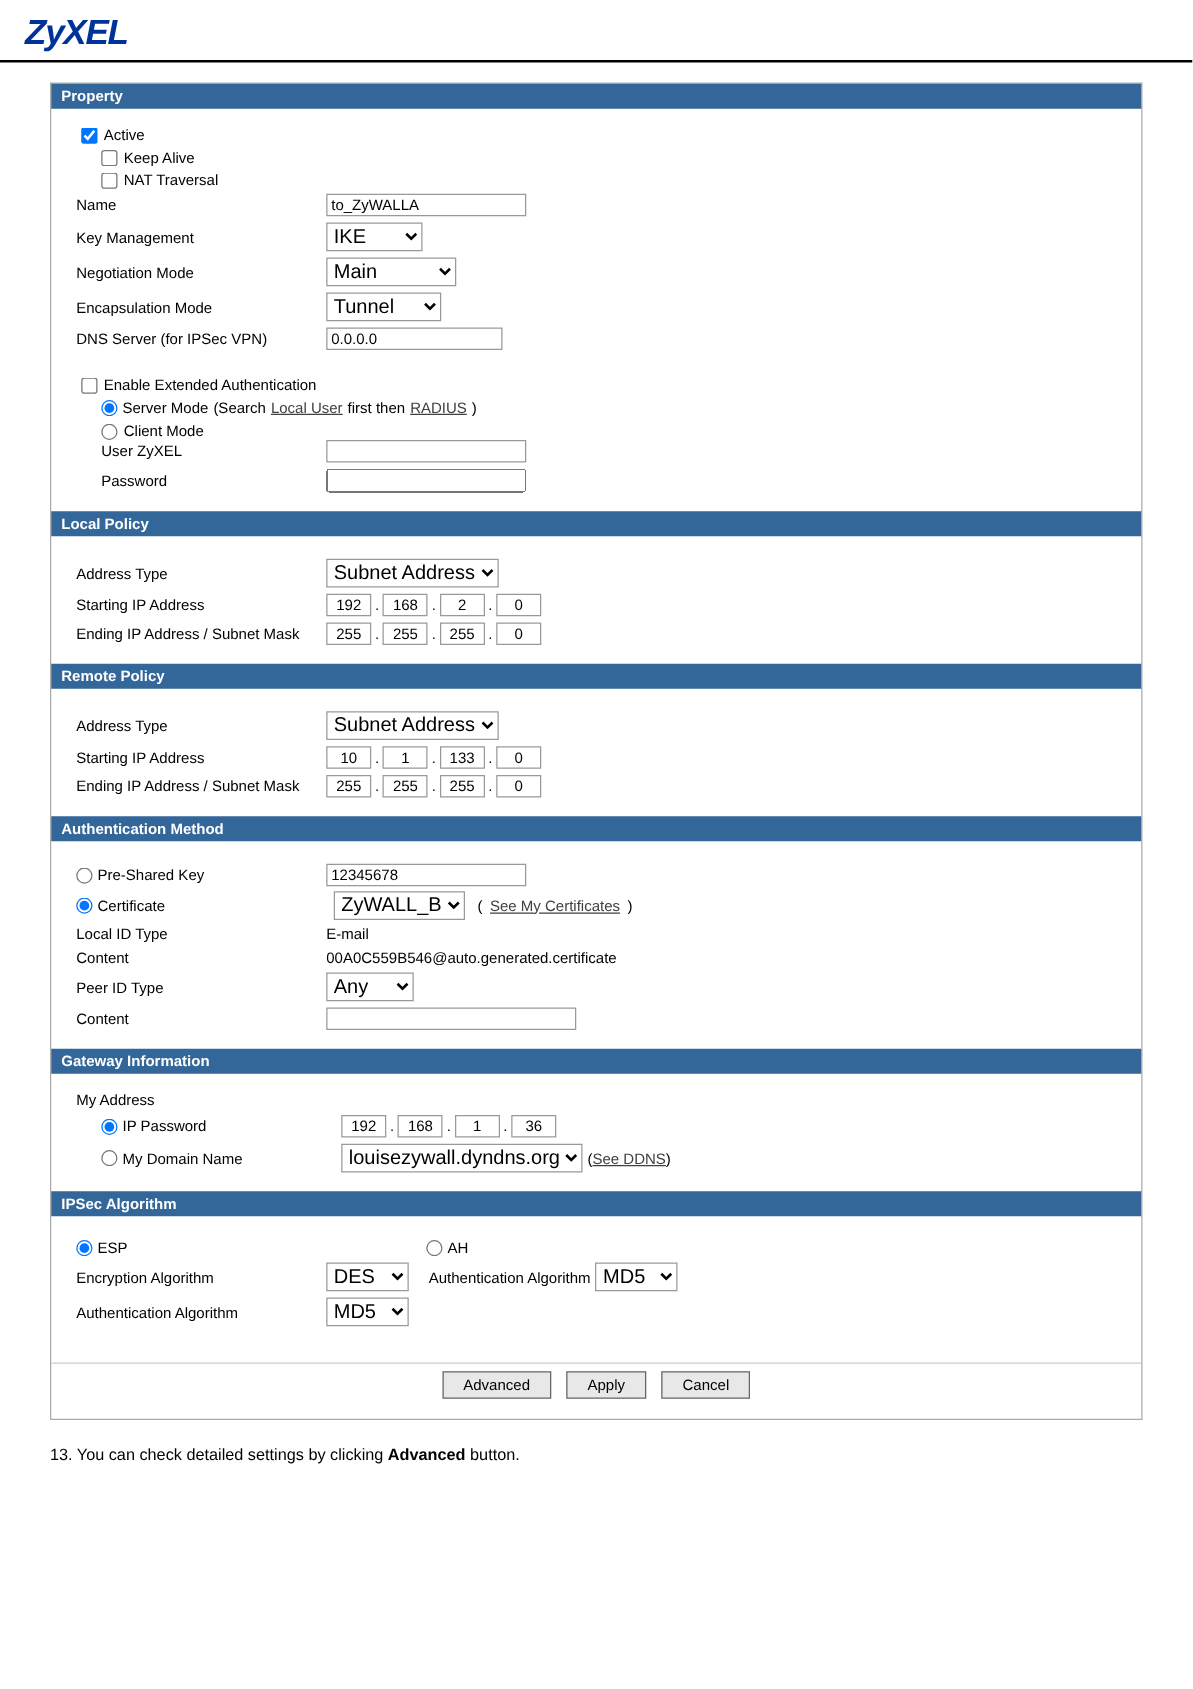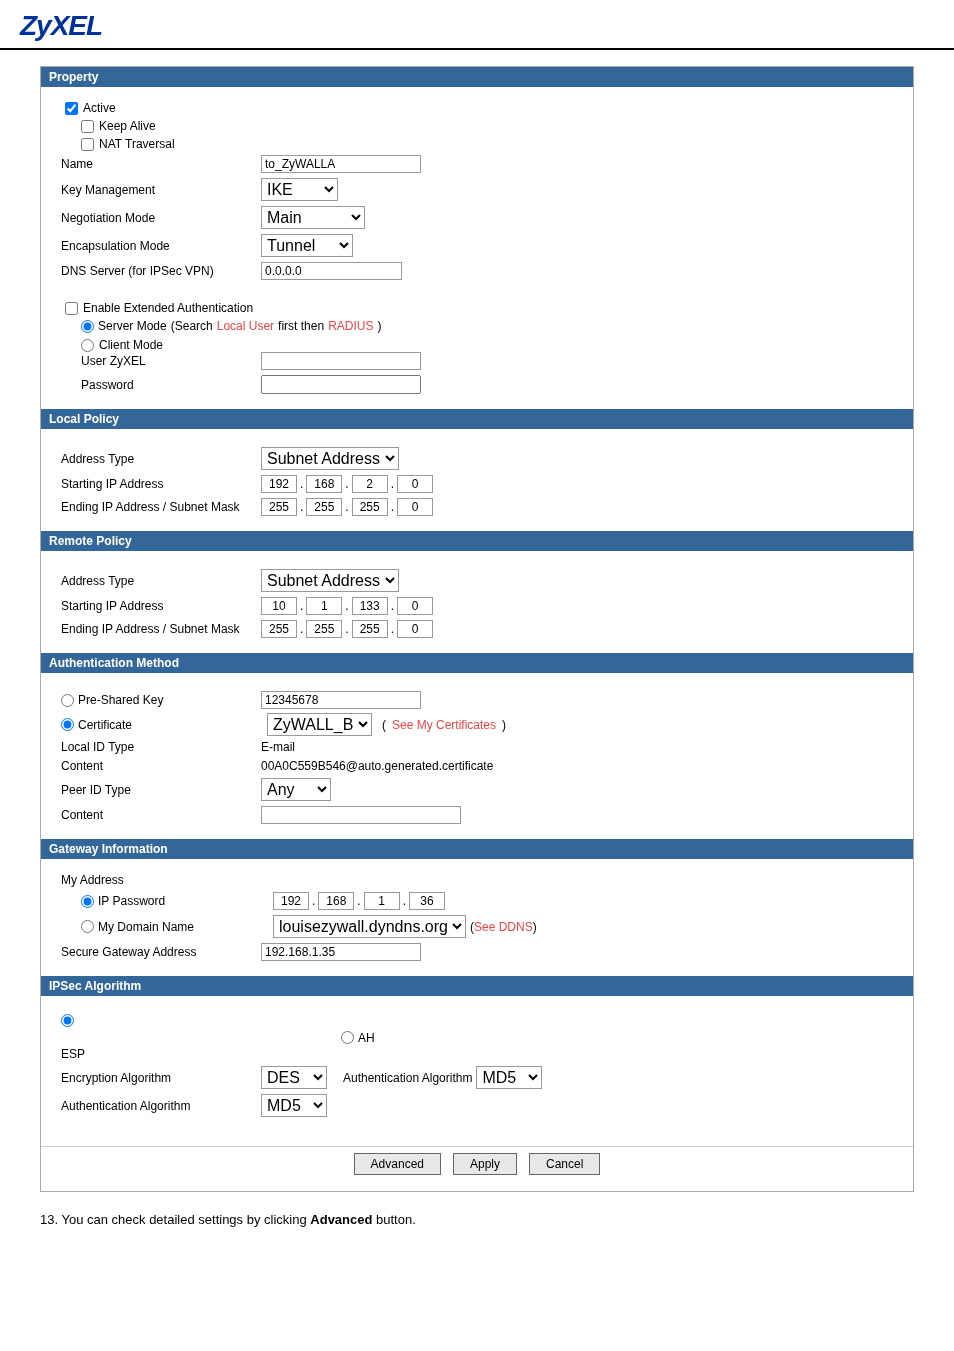--- a/index.html
+++ b/index.html
@@ -101,21 +101,22 @@
       width: 36px;
       text-align: center;
     }
 
     .ip-sep {
       font-size: 12px;
       padding: 0 1px;
     }
 
     .link-text {
-      color: #ef4444;
+      color: #404040;
+      text-decoration: underline;
       cursor: pointer;
       font-size: 12px;
     }
 
     .section-spacer {
       height: 4px;
     }
 
     .button-row {
       display: flex;
@@ -399,32 +400,28 @@
         <label for="domainName">My Domain Name</label>
       </div>
       <select>
         <option>louisezywall.dyndns.org</option>
       </select>
       <span style="margin-left:4px;">(</span>
       <span class="link-text">See DDNS</span>
       <span>)</span>
     </div>
 
-    <div class="form-row">
-      <div class="form-label">Secure Gateway Address</div>
-      <input type="text" style="width: 160px;" value="192.168.1.35">
-    </div>
   </div>
 
   <div class="section-header">IPSec Algorithm</div>
   <div class="section-body">
     <div class="section-spacer"></div>
 
     <div class="form-row">
-      <div style="display:flex; align-items:flex-start; gap:20px; width:200px;flex-direction:column;">
+      <div style="display:flex; align-items:center; gap:4px; width:200px;">
         <input type="radio" name="ipsecType" id="esp" checked="" style="">
         <label for="esp">ESP</label>
       </div>
       <div style="display:flex; align-items:center; gap:4px; margin-left:80px;">
         <input type="radio" name="ipsecType" id="ah" style="">
         <label for="ah">AH</label>
       </div>
     </div>
 
     <div class="form-row">

